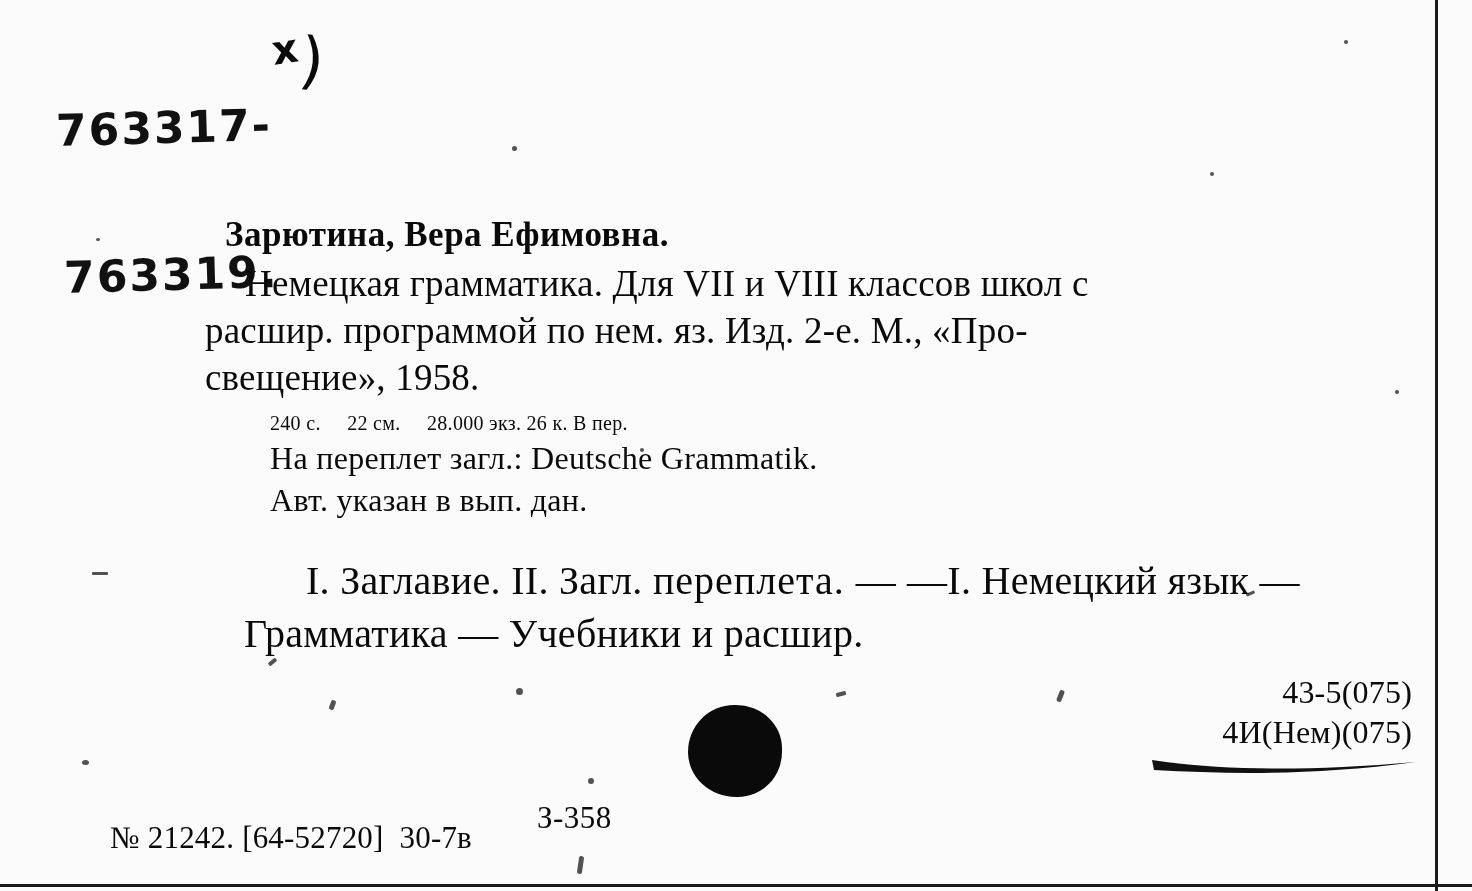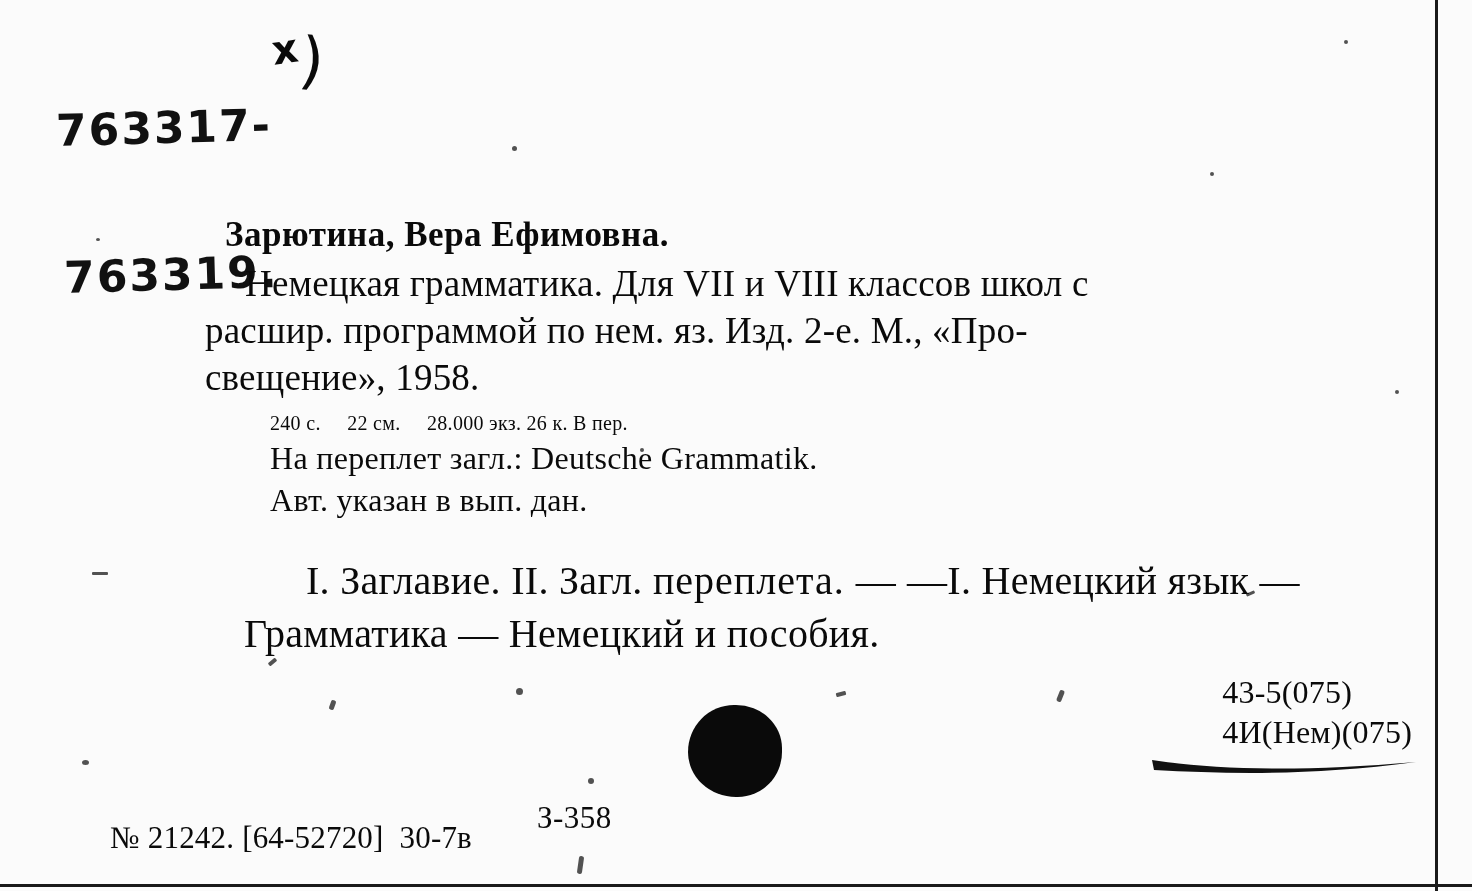--- a/index.html
+++ b/index.html
@@ -116,21 +116,21 @@
     letter-spacing: .3px;
     margin-left: 24px;
   }
   #tracings .t-indent { display: inline-block; width: 62px; }
   .t-spread { letter-spacing: 1px; }
   
   #class-numbers {
     position: absolute;
     right: 60px;
     top: 672px;
-    text-align: left;
+    text-align: right;
     font-size: 32px;
     line-height: 1.25;
     letter-spacing: .2px;
   }
   #class-strike {
     position: absolute;
     right: 52px;
     top: 756px;
     width: 270px;
     height: 22px;
@@ -187,21 +187,21 @@
     </div>
     <div class="phys">240 с.     22 см.     28.000 экз. 26 к. В пер.</div>
     <div class="note">На переплет загл.: Deutsche Grammatik.</div>
     <div class="note">Авт. указан в вып. дан.</div>
   </div>
 
   <div id="tracings">
     <span class="t-indent"></span><span>I. Заглавие. II. Загл.</span>
     <span class="t-spread">переплета. —</span>
     <span>—</span><span>I. Немецкий    язык —</span><br>
-    <span>Грамматика — Немецкий и пособия.</span>
+    <span>Грамматика — Учебники и расшир.</span>
   </div>
 
   <div id="class-numbers">
     <div>43-5(075)</div>
     <div>4И(Нем)(075)</div>
   </div>
 
   <svg id="class-strike" viewBox="0 0 270 22">
     <path d="M2 4 C70 14, 150 16, 266 6 C160 20, 80 18, 4 14 Z" fill="#111"></path>
   </svg>

